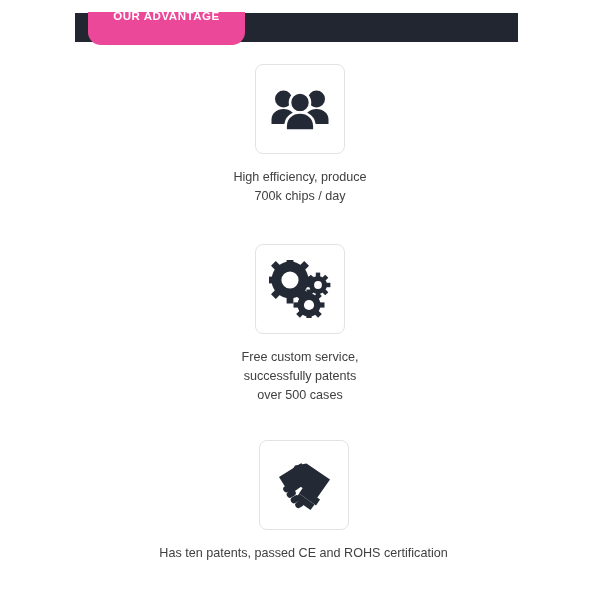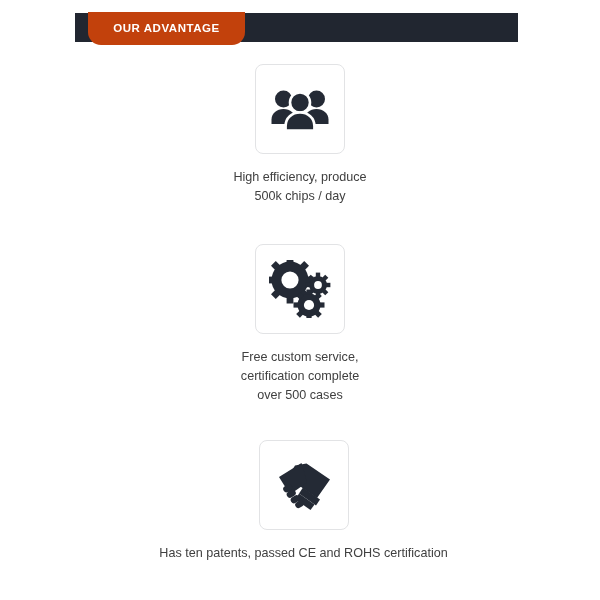--- a/index.html
+++ b/index.html
@@ -30,25 +30,25 @@
     width: 443px;
     height: 29px;
     background: #212630;
   }
   .header-tab {
     position: absolute;
     left: 88px;
     top: 12px;
     width: 157px;
     height: 33px;
-    background: #c2410c;
+    background: #ec4899;
     border-bottom-left-radius: 13px;
     border-bottom-right-radius: 13px;
     display: flex;
-    align-items: center;
+    align-items: flex-start;
     justify-content: center;
   }
   .header-tab-label {
     color: #ffffff;
     font-size: 11.5px;
     font-weight: bold;
     letter-spacing: 0.55px;
     white-space: nowrap;
     margin-top: -2px;
   }
@@ -125,21 +125,21 @@
             <path d="M1.5 33.5c0-6.2 5.4-10.5 12-10.5s12 4.3 12 10.5v4.5h-24z"></path>
             <circle cx="46.5" cy="13" r="8.5"></circle>
             <path d="M34.5 33.5c0-6.2 5.4-10.5 12-10.5s12 4.3 12 10.5v4.5h-24z"></path>
             <circle cx="30" cy="16.5" r="10" fill="#242a35" stroke="#ffffff" stroke-width="2.6"></circle>
             <path d="M15.6 40c0-8 6.4-13.5 14.4-13.5S44.4 32 44.4 40v4.6H15.6z" fill="#242a35" stroke="#ffffff" stroke-width="2.6"></path>
           </svg>
         </span>
       </div>
       <div class="caption">
         <div>High efficiency, produce</div>
-        <div>500k chips / day</div>
+        <div>700k chips / day</div>
       </div>
     </div>
 
 
   </div>
 
   <div class="row row-2">
 
     <div class="cell">
       <div class="icon-box">
@@ -188,21 +188,21 @@
                 <rect x="-2.6" y="-15.5" width="5.2" height="5.2" transform="rotate(270)"></rect>
                 <rect x="-2.6" y="-15.5" width="5.2" height="5.2" transform="rotate(315)"></rect>
               </g>
               <circle r="5.1" fill="#ffffff"></circle>
             </g>
           </svg>
         </span>
       </div>
       <div class="caption">
         <div>Free custom service,</div>
-        <div>certification complete</div>
+        <div>successfully patents</div>
         <div>over 500 cases</div>
       </div>
     </div>
 
 
   </div>
 
   <div class="row row-3">
 
     <div class="cell cell-wide">

